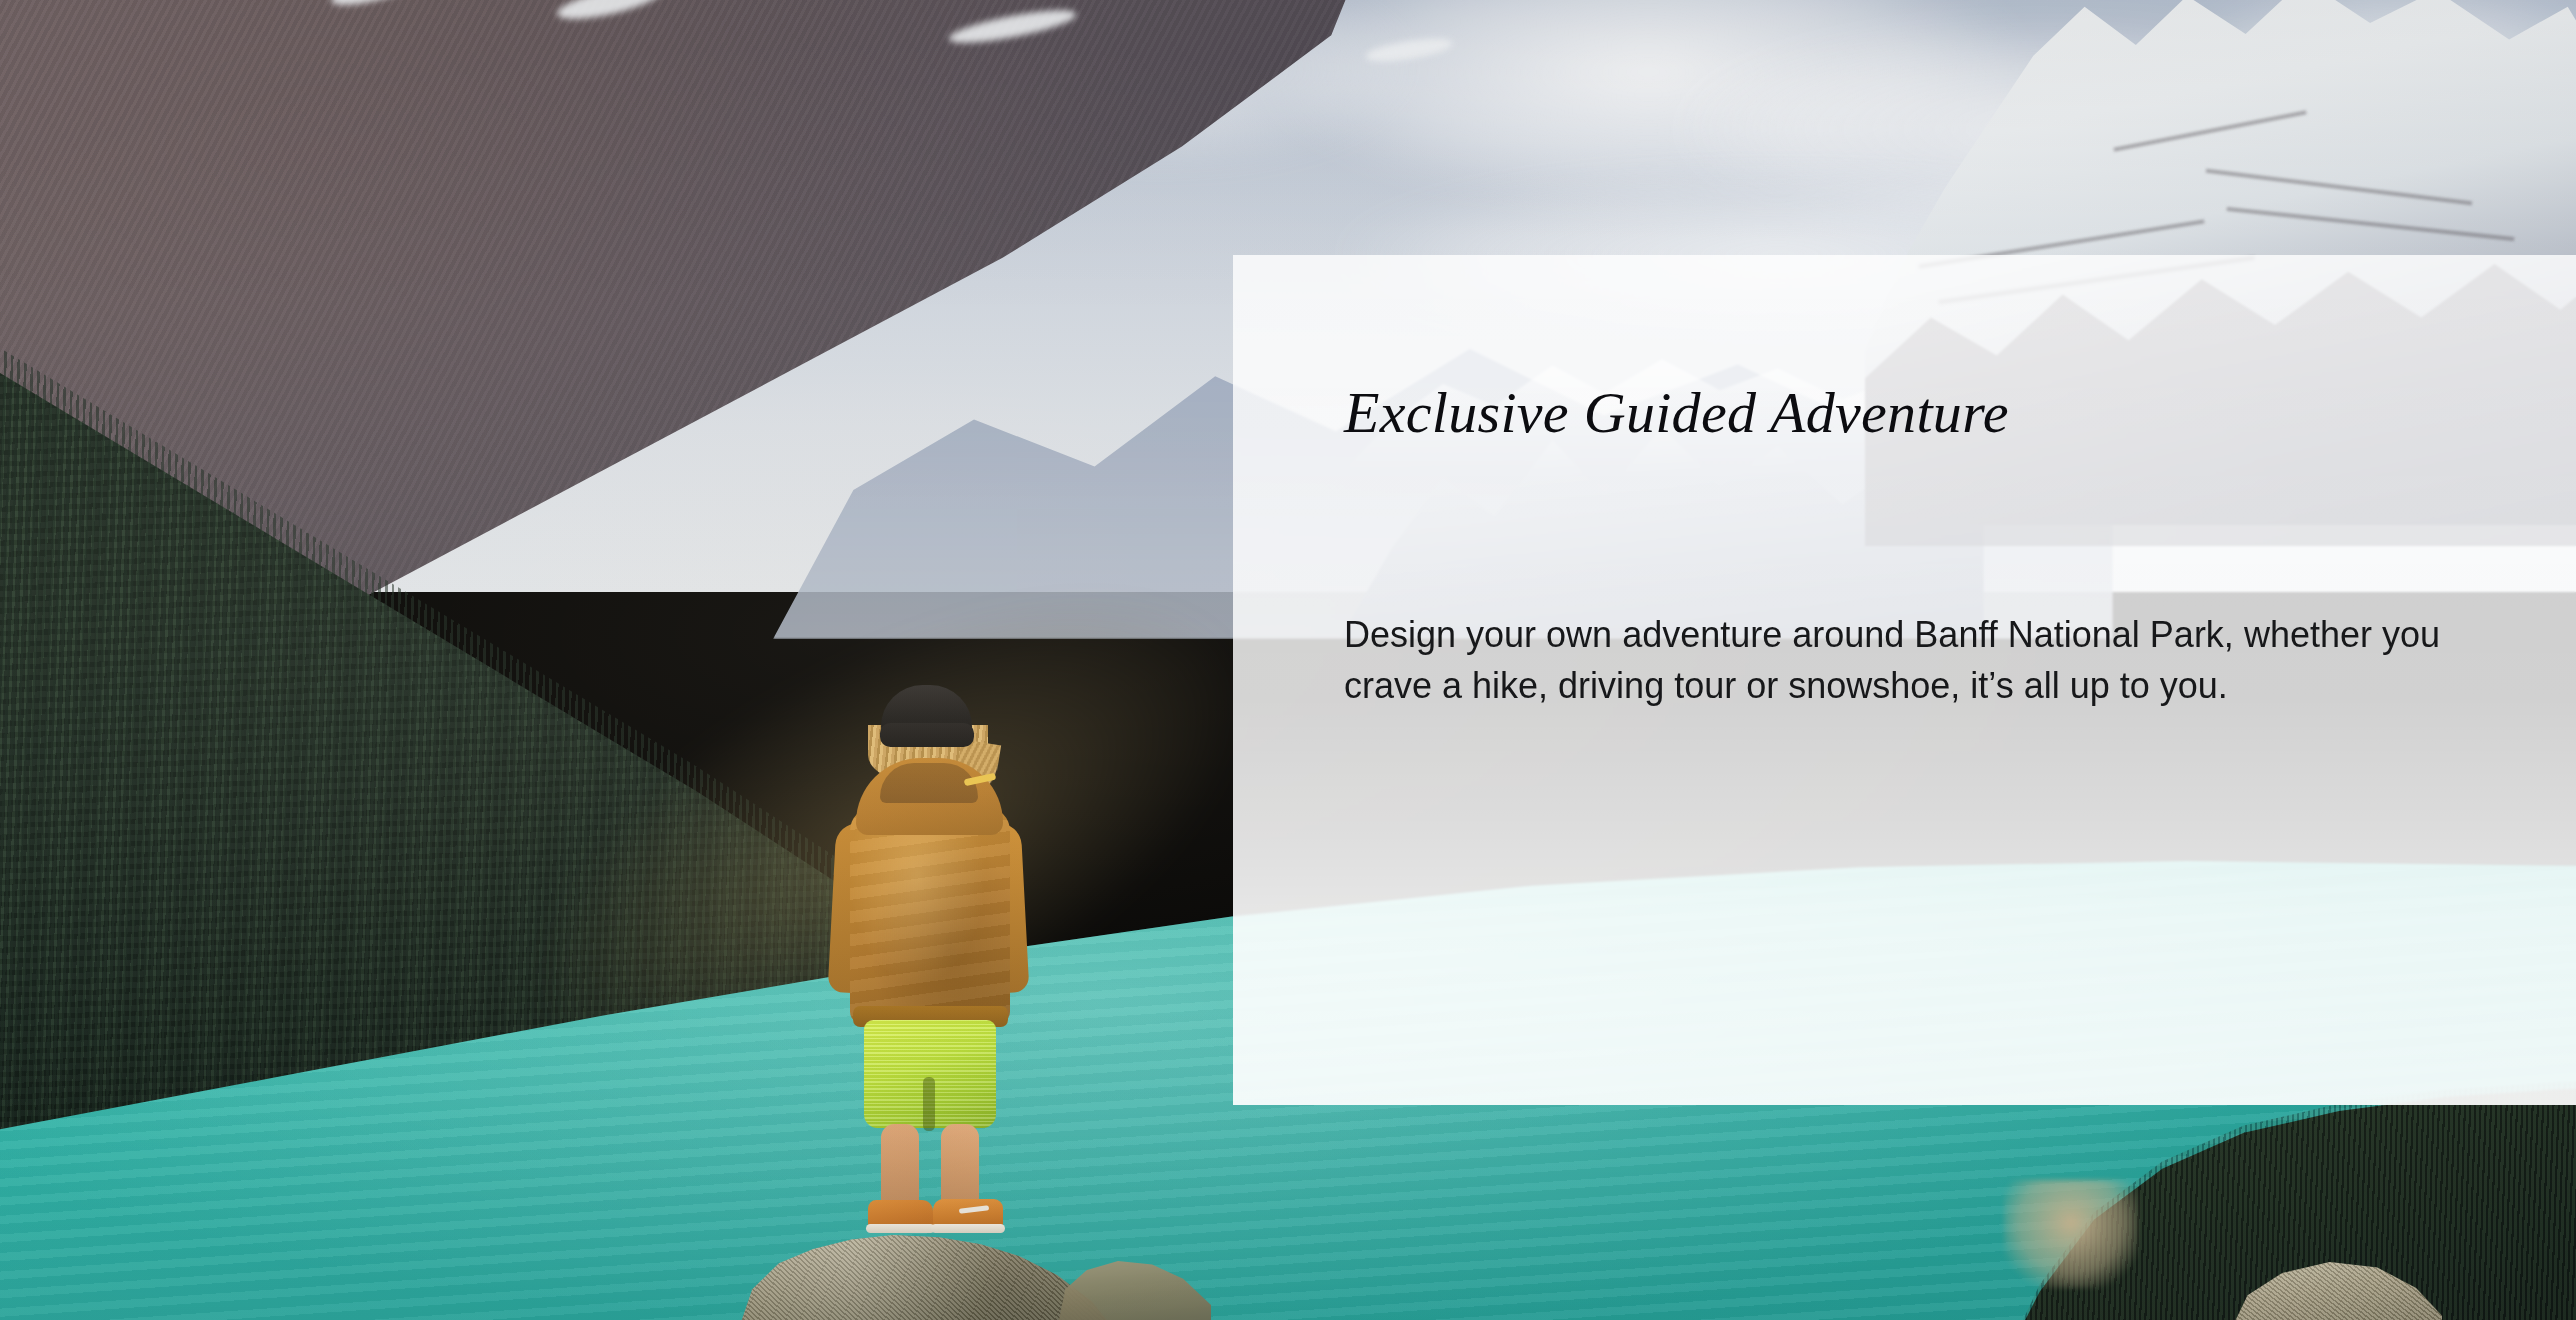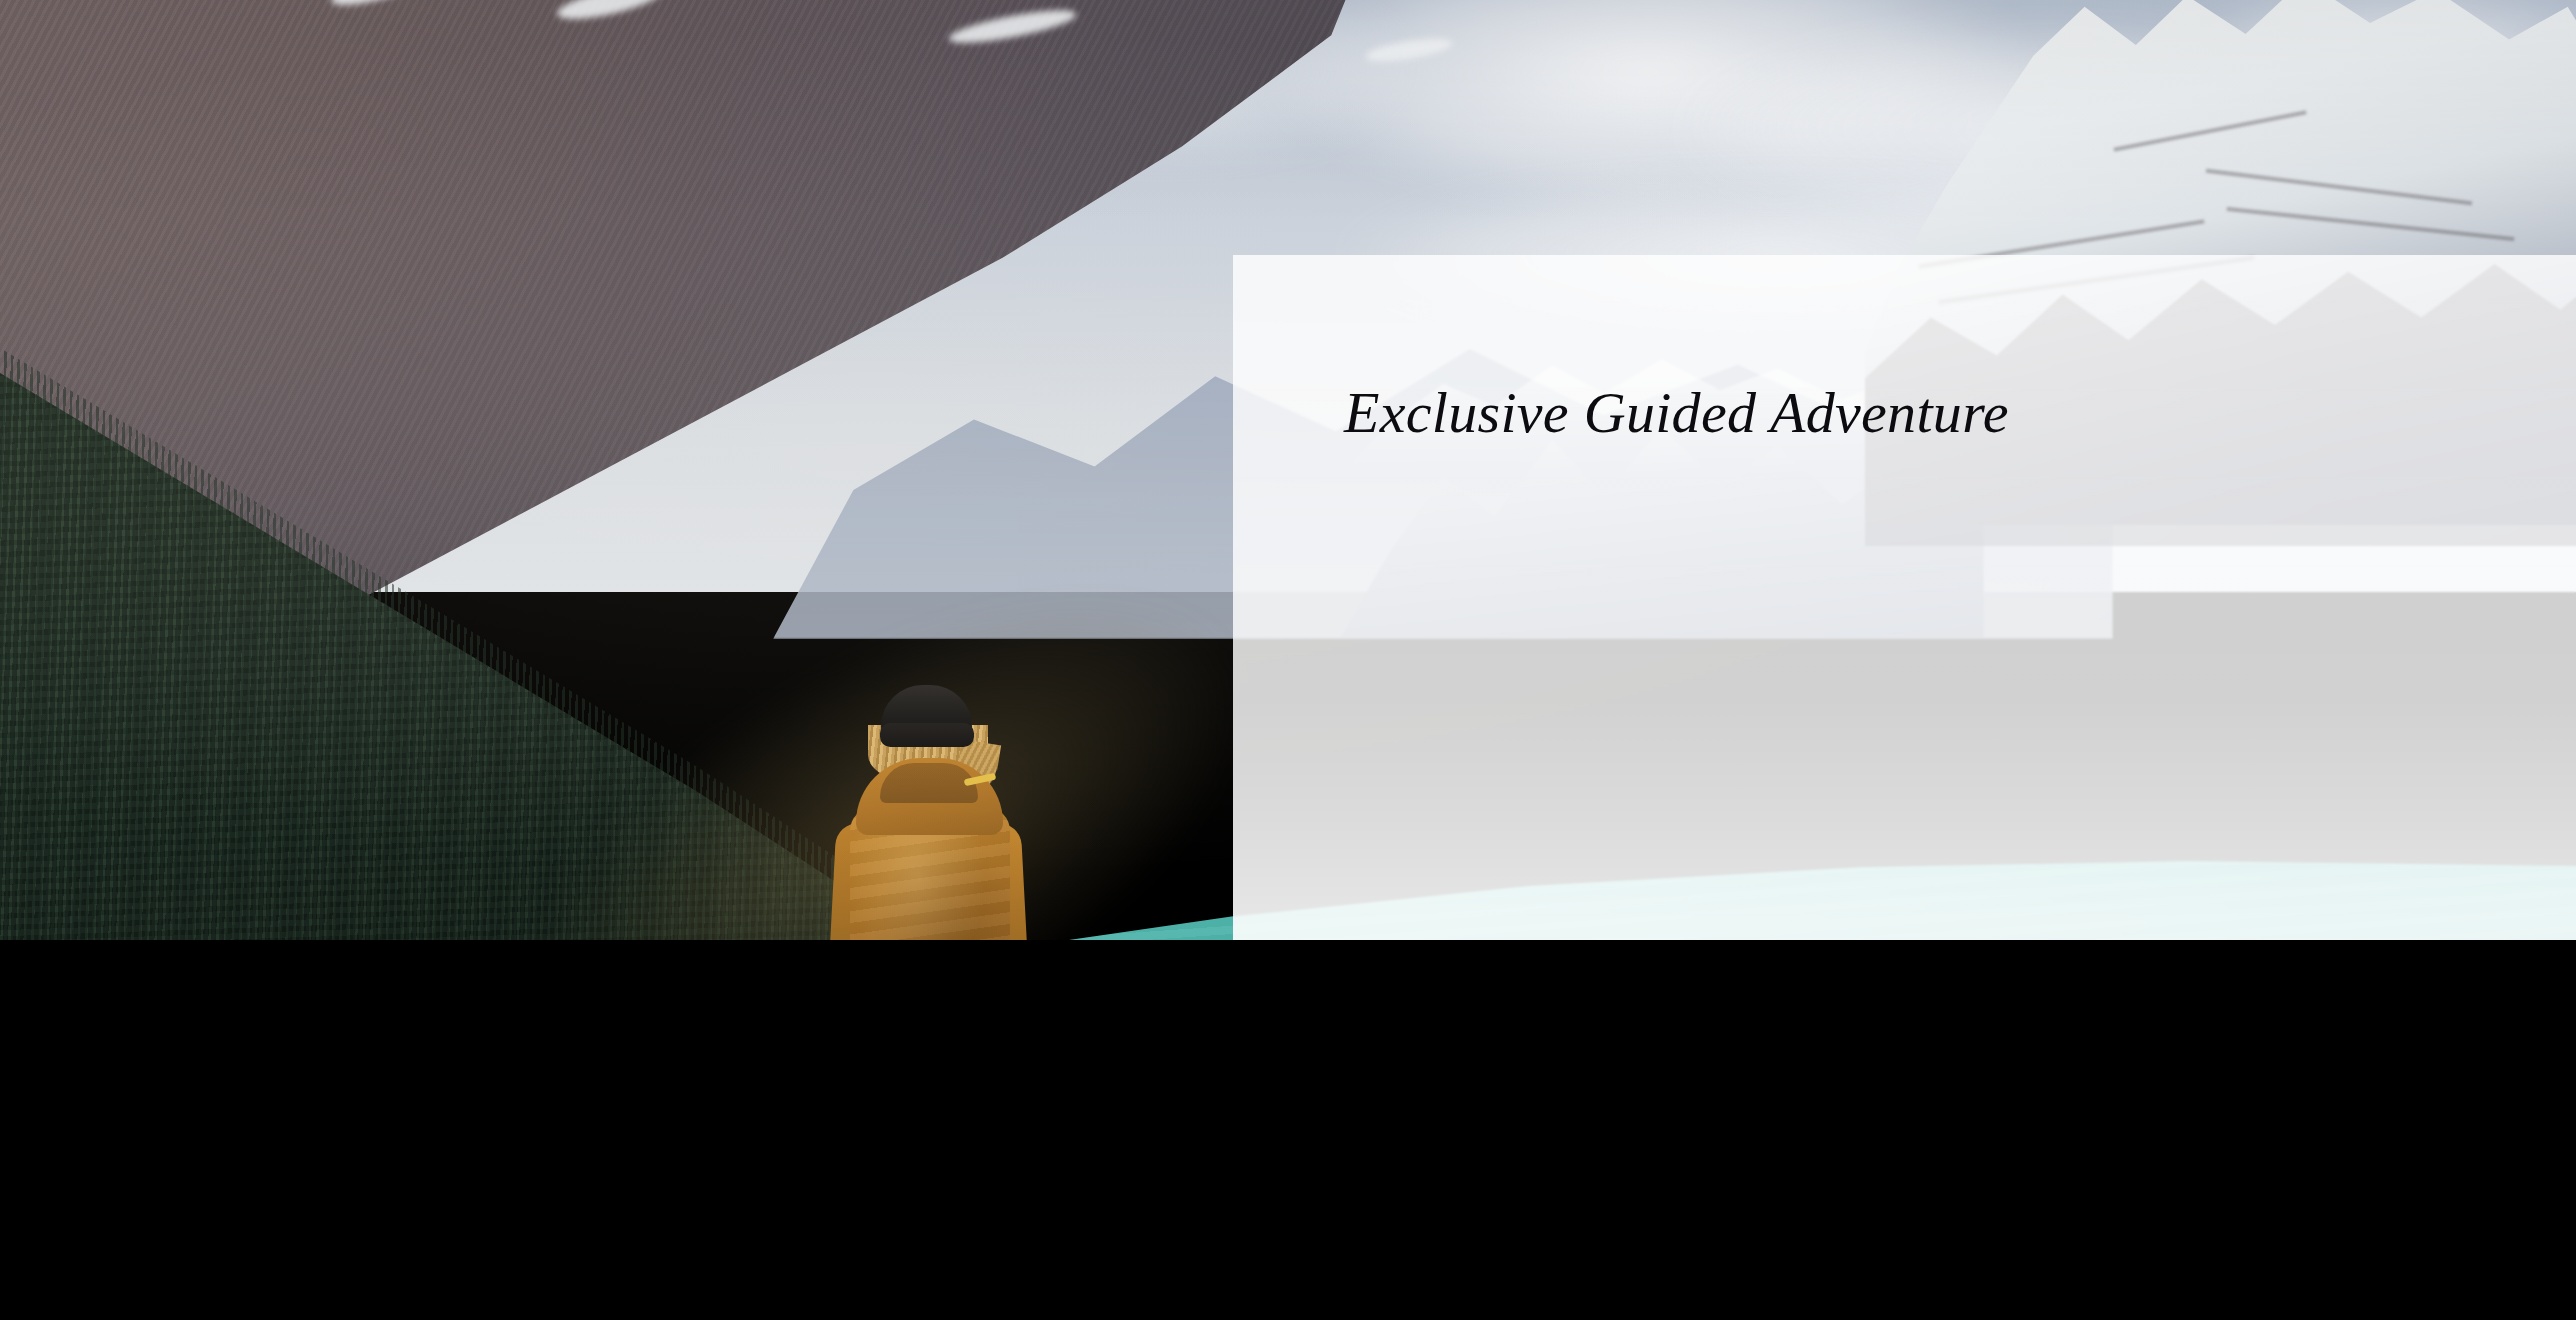--- a/index.html
+++ b/index.html
@@ -1,20 +1,20 @@
 <!DOCTYPE html>
 <html style="font-size:8.2px"><head>
 <meta charset="utf-8">
 <style>
   * { margin:0; padding:0; box-sizing:border-box; }
   html,body { width:2576px; height:1320px; overflow:hidden; background:#000; }
 
   .stage {
     position:relative;
-    width:2576px; height:940px;
+    width:2576px; height:1320px;
     overflow:hidden;
     font-family:"Liberation Sans", sans-serif;
   }
 
   
   .photo { position:absolute; inset:0; overflow:hidden; }
 
   
   .sky {
     position:absolute; left:0; top:0; width:100%; height:592px;
@@ -430,18 +430,19 @@
       <div class="lace-r"></div>
     </div>
 
     <div class="grade"></div>
   </div>
 
   <div class="panel">
 
     <h1 class="panel-heading">Exclusive Guided Adventure</h1>
 
+    <p class="panel-body">Design your own adventure around Banff National Park, whether you crave a hike, driving tour or snowshoe, it’s all up to you.</p>
 
 
   </div>
 
 </div>
 
 
 </body></html>

